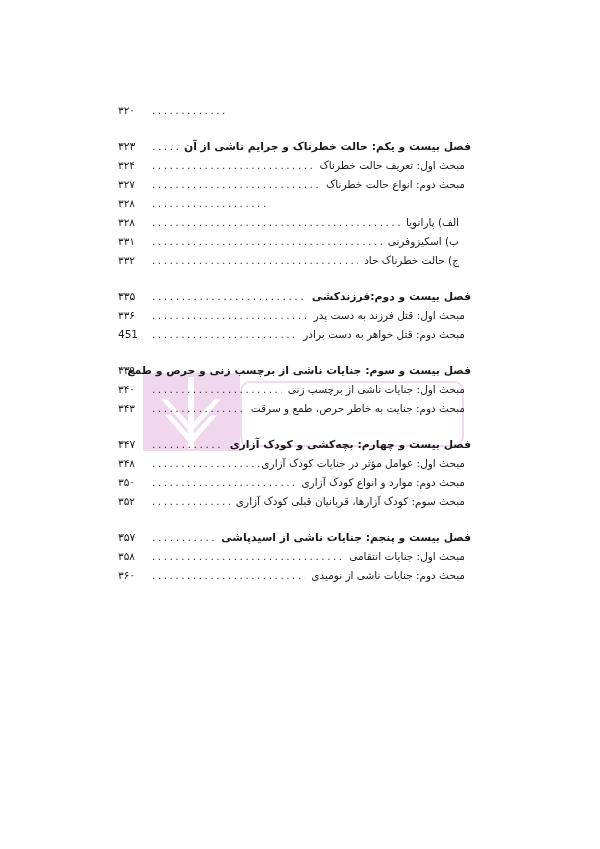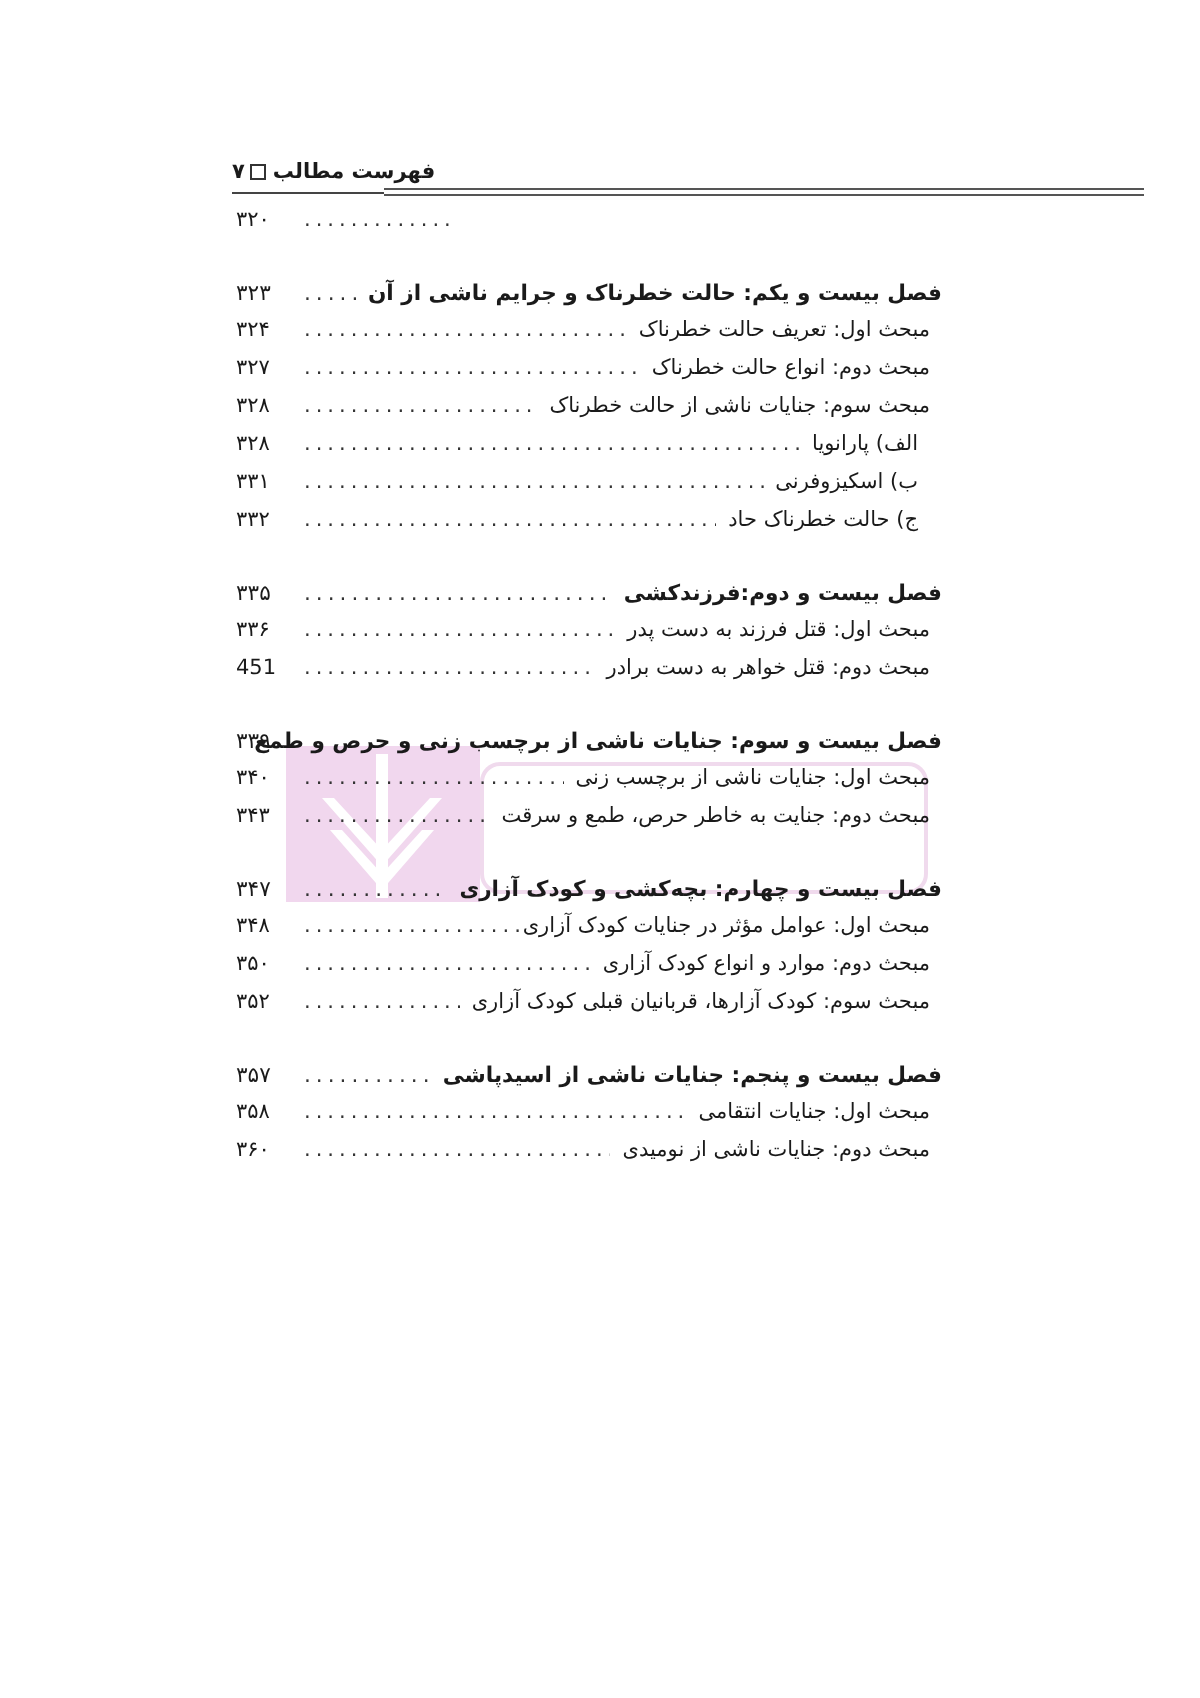--- a/index.html
+++ b/index.html
@@ -32,27 +32,20 @@
   .wm-text { position: absolute; left: 97px; top: 8px; width: 220px; height: 62px;
              border: 2px solid #e6c2e1; border-radius: 10px; opacity: 0.6; }
   .wm-box svg { position: absolute; left: 18px; top: 4px; }
   .toc { z-index: 3; }
 </style>
 </head>
 <body>
 
 <div class="page">
 
-  <div class="header">
-    <div class="header-title">
-      <span>فهرست مطالب</span><span class="header-square"></span><span>۷</span>
-    </div>
-    <div class="header-rule-single"></div>
-    <div class="header-rule-double"></div>
-  </div>
 
   <div class="watermark">
     <div class="wm-box">
       <svg width="60" height="72" viewBox="0 0 60 72">
         <polygon points="27,0 33,0 33,72 27,72" fill="#ffffff"></polygon>
         <polygon points="0,22 6,22 30,48 54,22 60,22 30,56" fill="#ffffff"></polygon>
         <polygon points="4,38 10,38 30,60 50,38 56,38 30,68" fill="#ffffff"></polygon>
       </svg>
     </div>
     <div class="wm-text"></div>
@@ -75,21 +68,20 @@
       <span class="label" style="background: transparent;">مبحث اول: تعریف حالت خطرناک</span>
       <span class="dots" style="right: 158px;">....................................................................................................</span>
       <span class="num">۳۲۴</span>
     </div>
     <div class="row indent">
       <span class="label" style="background: transparent;">مبحث دوم: انواع حالت خطرناک</span>
       <span class="dots" style="right: 151px;">....................................................................................................</span>
       <span class="num">۳۲۷</span>
     </div>
     <div class="row indent">
-      <span class="label" style="background: transparent;">مبحث سوم: جنایات ناشی از حالت خطرناک</span>
       <span class="dots" style="right: 202px;">....................................................................................................</span>
       <span class="num">۳۲۸</span>
     </div>
     <div class="row indent">
       <span class="label" style="right: 12px; background: transparent; margin-left: 10px;">الف) پارانویا</span>
       <span class="dots" style="right: 71px;">....................................................................................................</span>
       <span class="num">۳۲۸</span>
     </div>
     <div class="row indent">
       <span class="label" style="right: 12px; background: transparent; margin-left: 16px;">ب) اسکیزوفرنی</span>

